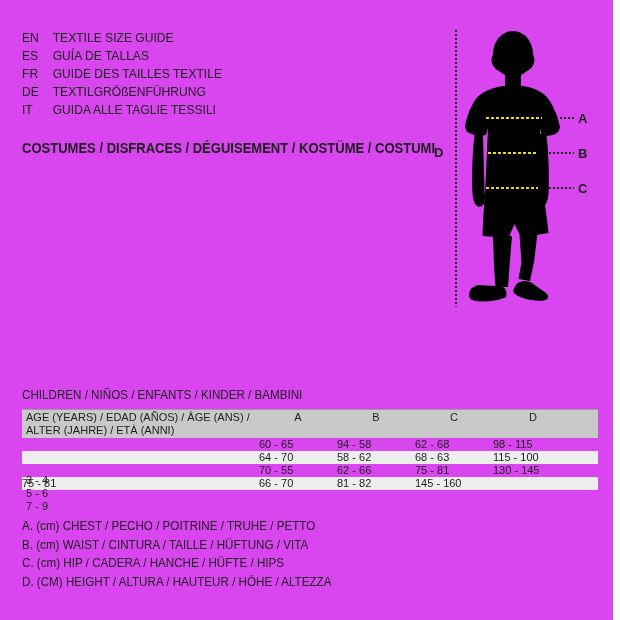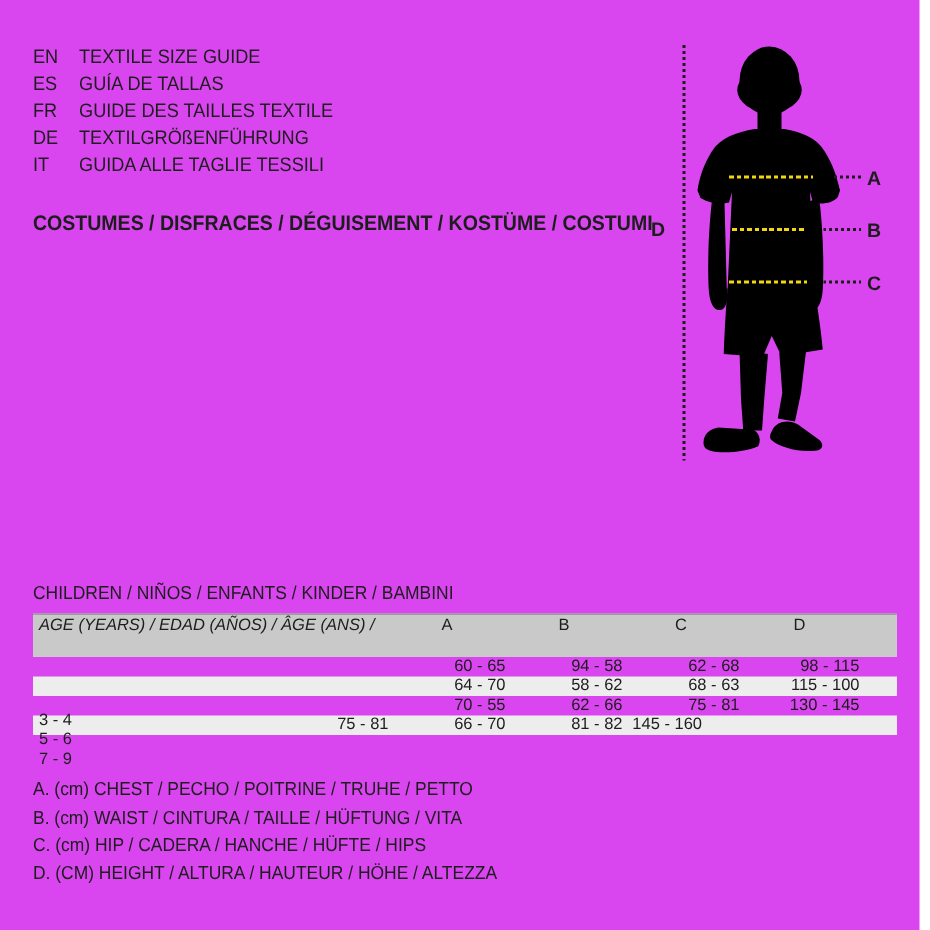--- a/index.html
+++ b/index.html
@@ -42,26 +42,26 @@
   .m-c{top:187px;} .m-c .seg-yellow{left:486px;width:52px;} .m-c .seg-black{left:549px;width:25px;}
   .lbl-a{left:578px;top:111px;} .lbl-b{left:578px;top:146px;} .lbl-c{left:578px;top:181px;}
 
   
   .children-title{position:absolute;left:22px;top:388px;font-size:12.5px;white-space:nowrap;}
 
   
   .size-table{position:absolute;left:22px;top:409px;width:576px;font-size:11px;}
   .t-row{display:grid;grid-template-columns:237px 78px 78px 78px 105px;}
   .t-head{background:var(--table-header-bg);border-top:1px solid var(--table-header-border);height:28px;}
-  .th-label{padding:1px 0 0 4px;line-height:13px;font-style:italic;}
+  .th-label{padding:1px 0 0 4px;line-height:13px;}
   .th-col{text-align:center;padding-top:1px;line-height:13px;}
   .t-data{height:13px;line-height:13px;}
   .t-data.alt{background:var(--table-alt-row-bg);}
   .cell-age{padding-left:4px;margin-top:36px;}
-  .cell{text-align:right;}
+  .cell{text-align:left;}
   .col-d{padding-right:25px;}
 
   
   .legend{position:absolute;left:22px;top:517px;font-size:12.5px;line-height:18.5px;white-space:nowrap;}
 </style>
 </head>
 <body>
 
 <div class="canvas">
 
@@ -126,20 +126,21 @@
     <span class="seg-black"></span>
   </div>
   <div class="measure-label lbl-c">C</div>
 
   <div class="children-title condense">CHILDREN / NIÑOS / ENFANTS / KINDER / BAMBINI</div>
 
   <div class="size-table">
     <div class="t-row t-head">
       <div class="th-label">
         <div>AGE (YEARS) / EDAD (AÑOS) / ÂGE (ANS) /</div>
+        <div>ALTER (JAHRE) / ETÀ (ANNI)</div>
       </div>
       <div class="th-col">A</div>
       <div class="th-col">B</div>
       <div class="th-col">C</div>
       <div class="th-col col-d">D</div>
     </div>
 
     <div class="t-row t-data">
       <div class="cell-age">3 - 4</div>
       <div class="cell">60 - 65</div>

